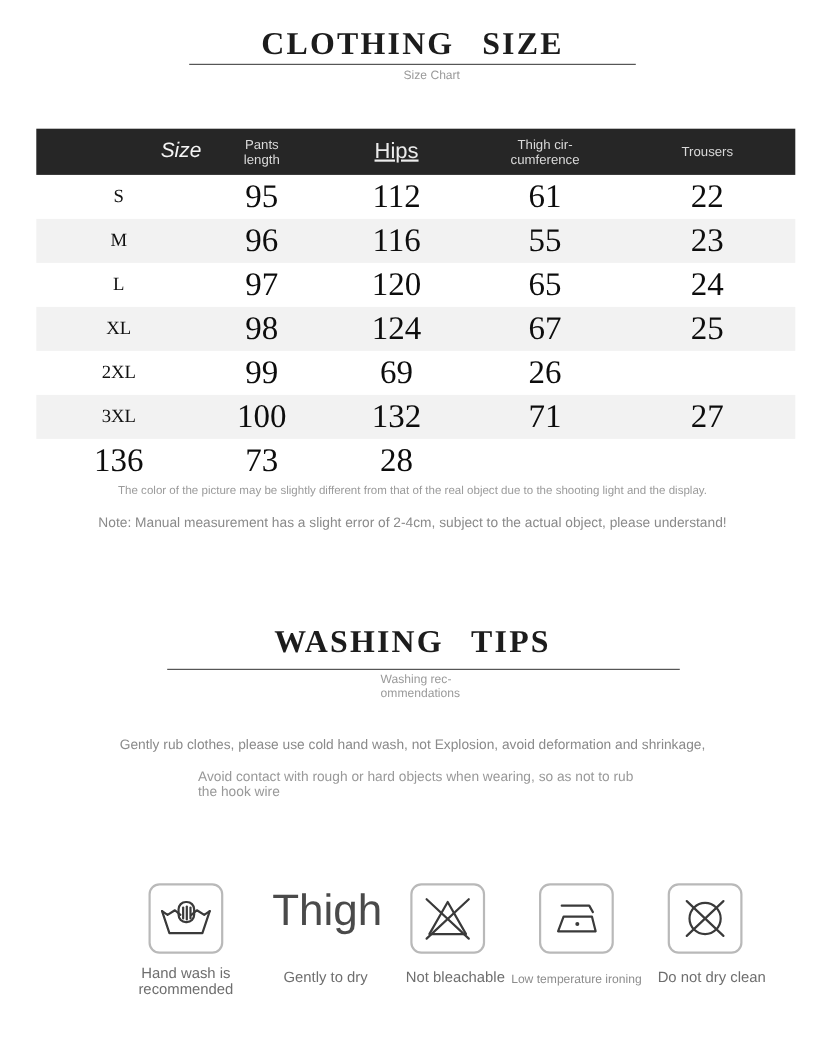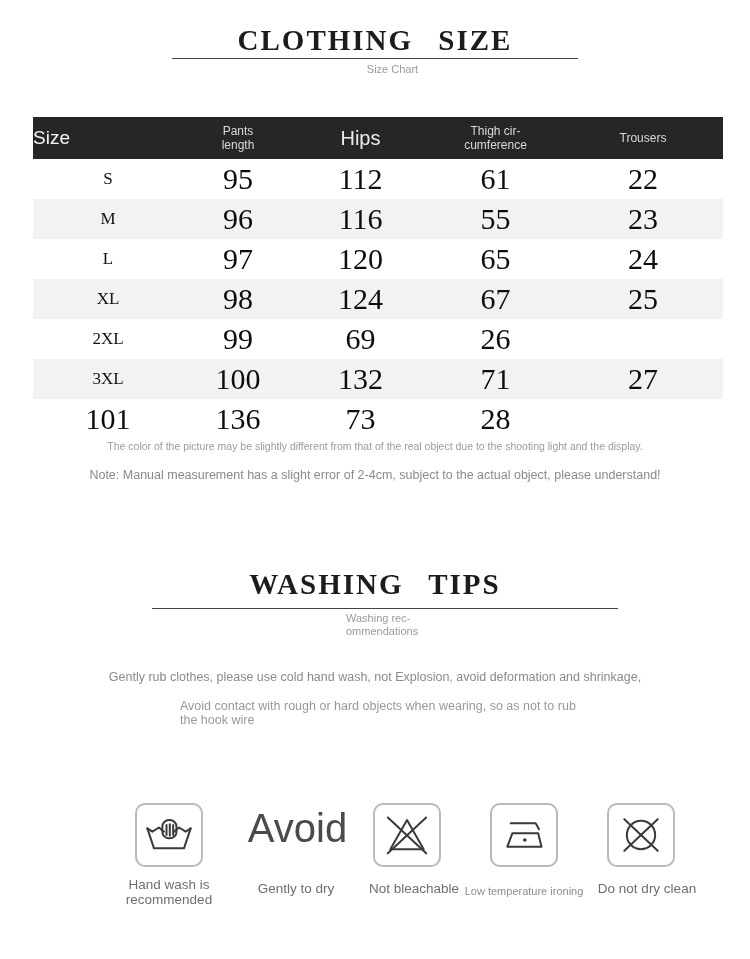--- a/index.html
+++ b/index.html
@@ -10,22 +10,22 @@
   .big-title { position: absolute; width: 100%; text-align: center;
     font-family: "Liberation Serif", serif; font-size: 29px; font-weight: 600;
     color: #1c1c1c; letter-spacing: 2px; word-spacing: 16px; }
   .title-rule { position: absolute; height: 1px; background: #444; }
   .sub-label { position: absolute; font-size: 11px; color: #9a9a9a; }
 
   
   .thead { position: absolute; left: 33px; top: 117px; width: 690px; height: 42px;
     background: #262626; display: grid; grid-template-columns: 150px 110px 135px 135px 160px;
     align-items: center; }
-  .thead .h-size { font-size: 19px; color: #f5f5f5; text-align: left; }
-  .thead .h-big  { font-size: 20px; color: #ececec; text-align: center; }
+  .thead .h-size { font-size: 19px; color: #f5f5f5; text-align: right; font-style: italic; }
+  .thead .h-big  { font-size: 20px; color: #ececec; text-align: center; text-decoration: underline; }
   .thead .h-sm   { font-size: 12px; color: #d9d9d9; text-align: center; line-height: 1.2; }
   .tbody { position: absolute; left: 33px; top: 159px; width: 690px; }
   .trow { display: grid; grid-template-columns: 150px 110px 135px 135px 160px;
     height: 40px; align-items: center; }
   .trow.alt { background: #f2f2f2; }
   .t-size { font-family: "Liberation Serif", serif; font-size: 17px; color: #111; text-align: center; }
   .t-val  { font-family: "Liberation Serif", serif; font-size: 30px; color: #0d0d0d; text-align: center; }
 
   
   .note-1 { position: absolute; top: 440px; width: 100%; text-align: center; font-size: 10.5px; color: #9b9b9b; }
@@ -105,21 +105,20 @@
       <span class="t-val">26</span>
     </div>
     <div class="trow alt">
       <span class="t-size">3XL</span>
       <span class="t-val">100</span>
       <span class="t-val">132</span>
       <span class="t-val">71</span>
       <span class="t-val">27</span>
     </div>
     <div class="trow">
-      <span class="t-val">101</span>
       <span class="t-val">136</span>
       <span class="t-val">73</span>
       <span class="t-val">28</span>
     </div>
   </div>
 
   <div class="note-1">The color of the picture may be slightly different from that of the real object due to the shooting light and the display.</div>
   <div class="note-2">Note: Manual measurement has a slight error of 2-4cm, subject to the actual object, please understand!</div>
 
   <div class="big-title" style="top:568px;">WASHING  TIPS</div>
@@ -144,21 +143,21 @@
       <line x1="29" y1="18" x2="29" y2="30"></line>
       <line x1="33" y1="17" x2="33" y2="31"></line>
       <line x1="37" y1="18" x2="37" y2="30"></line>
     </svg>
   </div>
   <div class="cap" style="top:877px; left:119px; width:100px;">
     <div>Hand wash is</div>
     <div>recommended</div>
   </div>
 
-  <div class="stand-label">Avoid</div>
+  <div class="stand-label">Thigh</div>
   <div class="cap" style="top:881px; left:226px; width:140px;">Gently to dry</div>
 
   <div class="icon-box" style="left:373px;">
     <svg width="54" height="50" viewBox="0 0 64 60" fill="none" stroke="#3a3a3a" stroke-width="2.4" stroke-linecap="round" stroke-linejoin="round">
       <path d="M32 12 L12 47 L52 47 Z"></path>
       <line x1="9" y1="9" x2="55" y2="52"></line>
       <line x1="55" y1="9" x2="9" y2="52"></line>
     </svg>
   </div>
   <div class="cap" style="top:881px; left:344px; width:140px;">Not bleachable</div>

